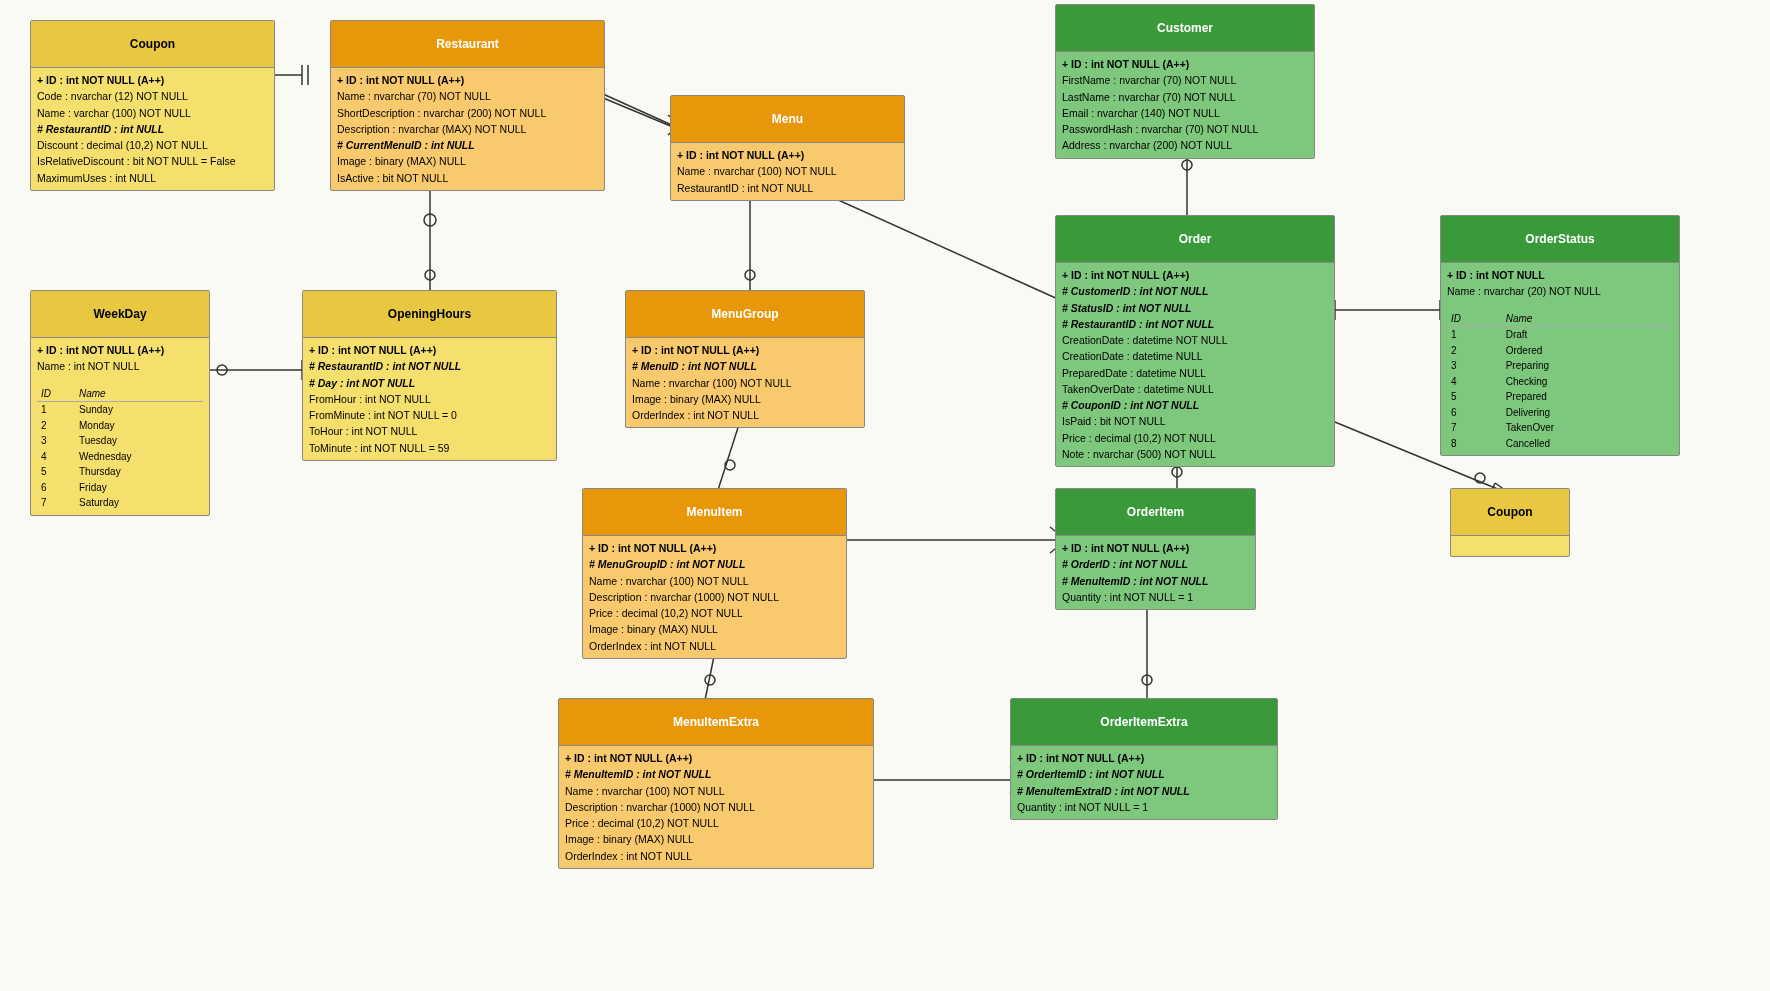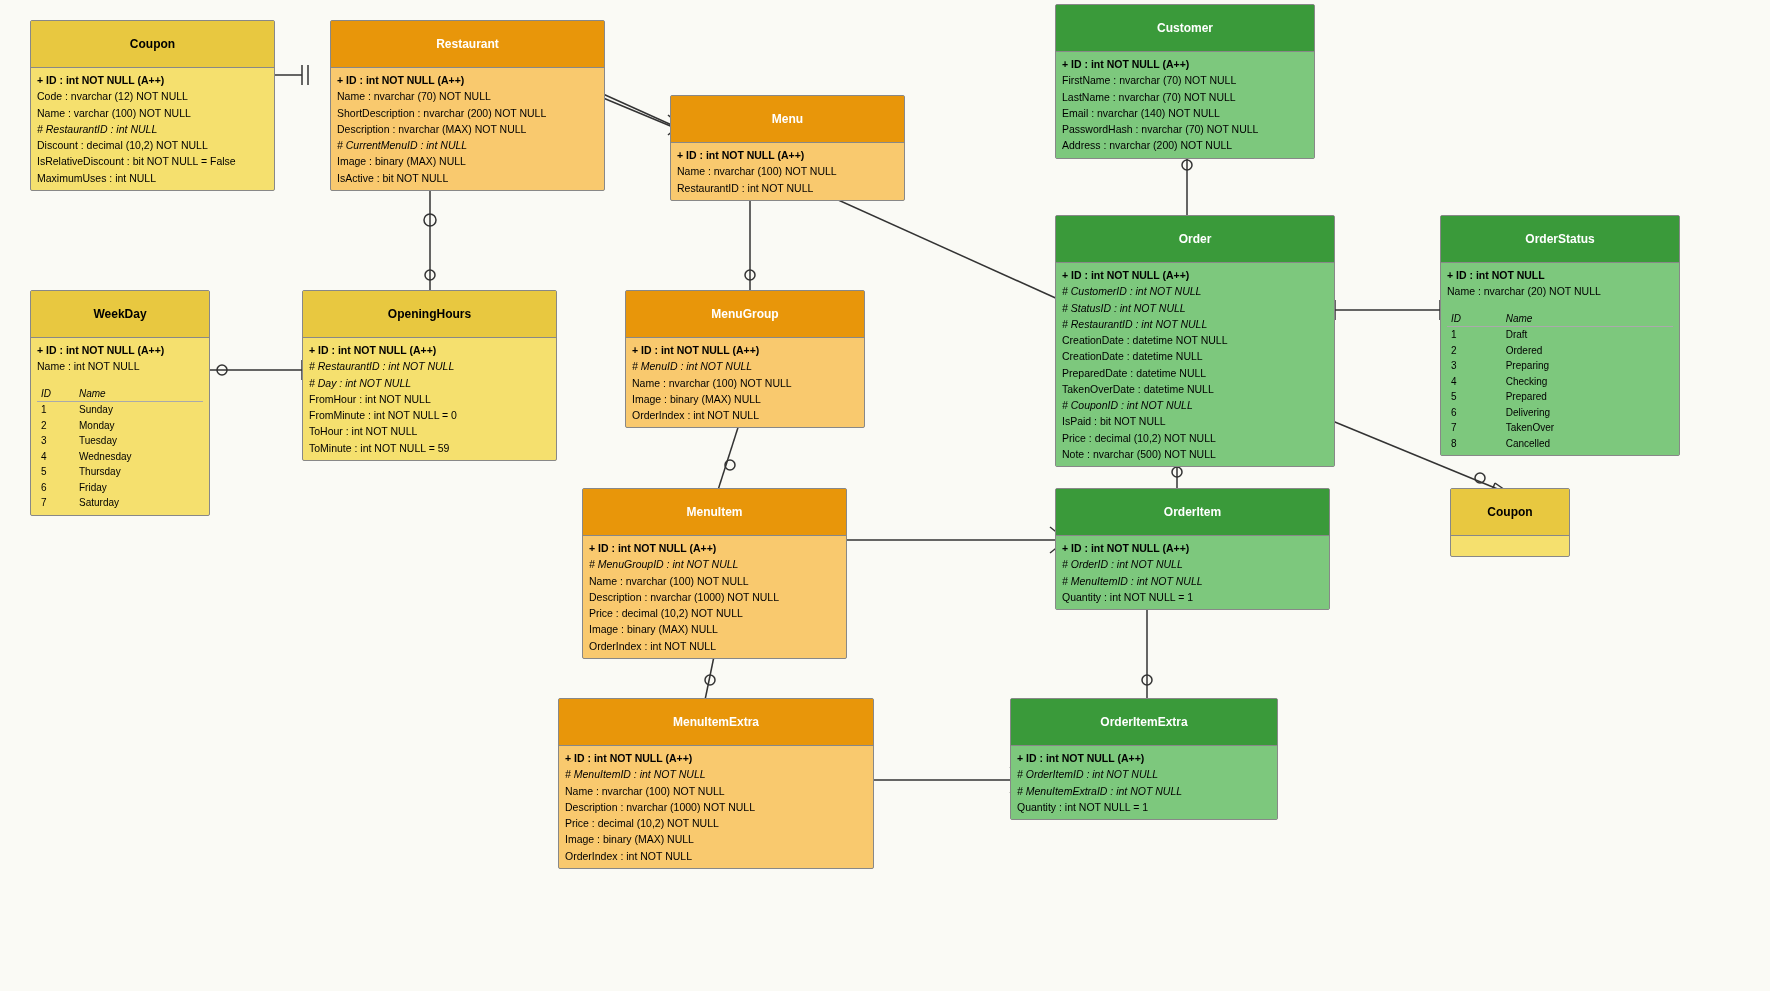--- a/index.html
+++ b/index.html
@@ -32,21 +32,21 @@
     }
     .entity-body {
       padding: 4px 6px;
       line-height: 1.55;
     }
     .entity-body .field {
       white-space: nowrap;
       font-size: 10.5px;
     }
     .field-pk { font-weight: bold; }
-    .field-fk { font-style: italic; }
+    .field-fk { font-style: italic; font-weight: bold; }
     
     .color-yellow { background: #f5e06e; }
     .color-yellow .entity-header { background: #e8c840; }
     .color-orange { background: #f9c96e; }
     .color-orange .entity-header { background: #e8960a; color: #fff; }
     .color-green { background: #7dc87d; }
     .color-green .entity-header { background: #3a9a3a; color: #fff; }
     .color-green .entity-body { background: #7dc87d; }
 
     
@@ -352,21 +352,21 @@
       <div class="field field-pk">+ ID : int NOT NULL  (A++)</div>
       <div class="field field-fk"># MenuGroupID : int NOT NULL</div>
       <div class="field">Name : nvarchar (100)  NOT NULL</div>
       <div class="field">Description : nvarchar (1000)  NOT NULL</div>
       <div class="field">Price : decimal (10,2)  NOT NULL</div>
       <div class="field">Image : binary (MAX)  NULL</div>
       <div class="field">OrderIndex : int NOT NULL</div>
     </div>
   </div>
 
-  <div class="entity-box color-green" style="left:1055px; top:488px; width:275px;">
+  <div class="entity-box color-green" style="left:1055px; top:488px; width:201px;">
     <div class="entity-header">OrderItem</div>
     <div class="entity-body">
       <div class="field field-pk">+ ID : int NOT NULL  (A++)</div>
       <div class="field field-fk"># OrderID : int NOT NULL</div>
       <div class="field field-fk"># MenuItemID : int NOT NULL</div>
       <div class="field">Quantity : int NOT NULL = 1</div>
     </div>
   </div>
 
   <div class="entity-box color-yellow" style="left:1450px; top:488px; width:120px;">

